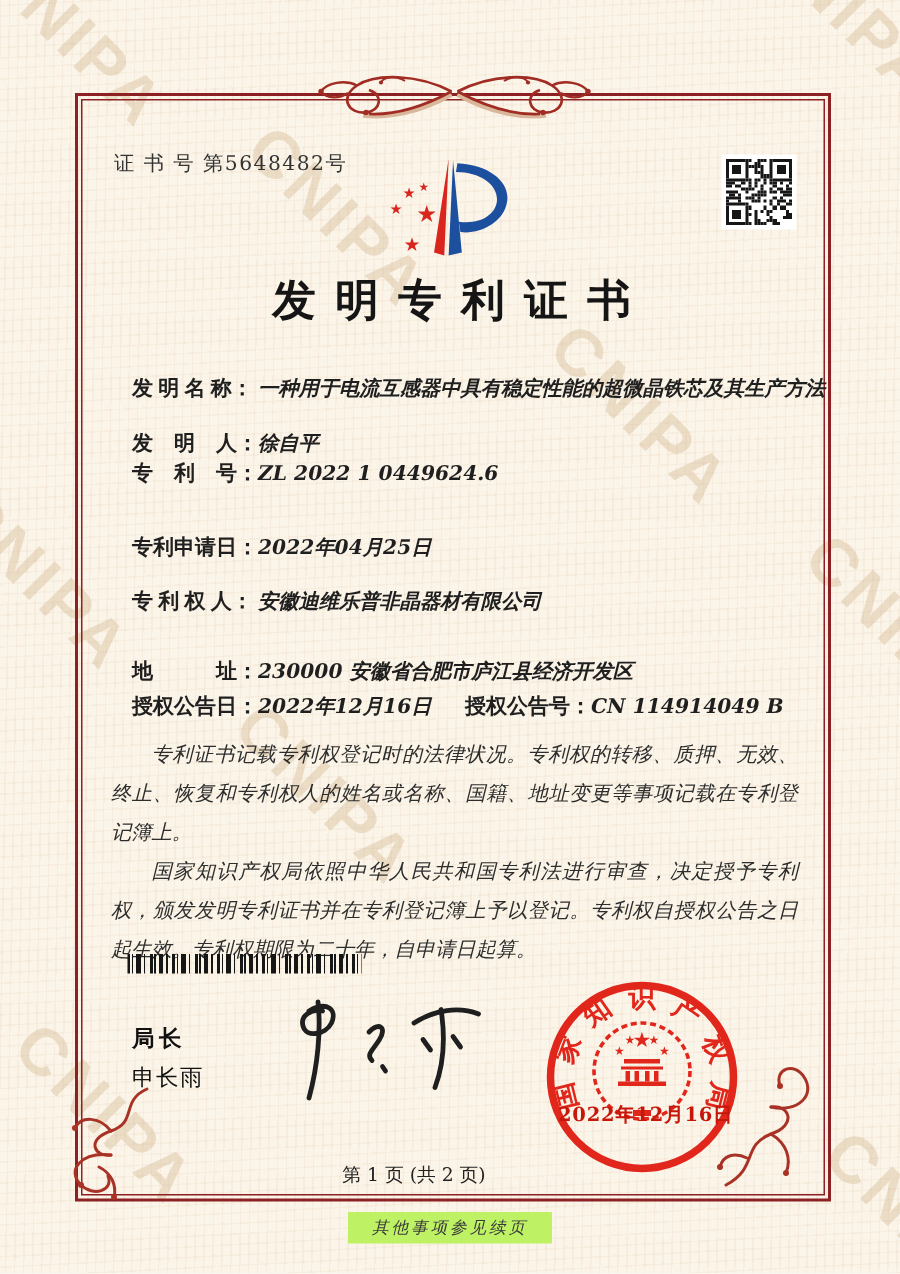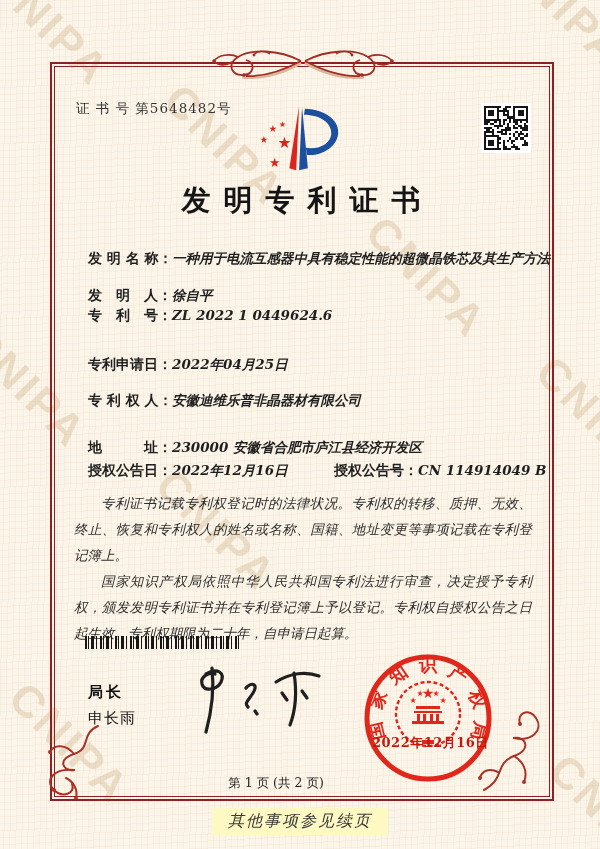--- a/index.html
+++ b/index.html
@@ -19,41 +19,41 @@
   .cert-no{left:76px;top:100px;font-size:13.5px;letter-spacing:1px;color:#333;}
   .logo{left:253px;top:102px;width:100px;height:78px;}
   .qr{left:481px;top:103px;width:50px;height:50px;background:#fff;padding:3px;box-sizing:border-box;}
   .qr-grid{display:grid;width:44px;height:44px;grid-template-rows:repeat(21,1fr);
            grid-template-columns:repeat(21,1fr);}
   .qr-grid i{background:#161616;}
   .title{left:50px;width:502px;top:181px;text-align:center;font-size:29px;font-weight:bold;
          letter-spacing:13px;text-indent:13px;color:#151515;}
   .fields{left:88px;top:250px;width:452px;}
   .frow{position:absolute;left:0;white-space:nowrap;font-size:14px;font-weight:600;color:#1f1f1f;}
-  .frow .lbl{display:inline-block;width:84px;}
+  .frow .lbl{display:inline-block;width:84px;font-family:Liberation Serif, serif;}
   .frow .val{font-size:13.5px;font-style:italic;}
   .r1{top:0;} .r2{top:37px;} .r3{top:57px;} .r4{top:106px;} .r5{top:142px;} .r6{top:170px;margin-top:19px;} .r7{top:212px;text-align:right;}
   .pair2{position:absolute;left:222px;top:0;white-space:nowrap;}
-  .pair2 .lbl{width:84px;margin-left:24px;}
+  .pair2 .lbl{width:84px;}
   .legal{left:74px;top:490px;width:458px;font-size:13.5px;line-height:1.93;font-style:italic;
          color:#2d2d2d;text-align:justify;}
   .legal p{margin:0;text-indent:2em;}
   .barcode{left:85px;top:636px;width:156px;height:13px;
     background:repeating-linear-gradient(90deg,#161616 0 2px,transparent 2px 3px,
       #161616 3px 4px,transparent 4px 6px,#161616 6px 9px,transparent 9px 11px,
       #161616 11px 12px,transparent 12px 15px);}
   .issuer-title{left:88px;top:683px;font-size:15px;font-weight:bold;letter-spacing:3px;color:#111;}
   .issuer-name{left:88px;top:709px;font-size:15px;font-weight:normal;letter-spacing:1px;color:#111;}
   .signature{left:178px;top:662px;width:150px;height:78px;}
   .seal{left:360px;top:650px;width:136px;height:136px;z-index:2;}
   .seal-date{left:372px;top:734px;width:130px;font-size:13px;font-weight:bold;color:#c6170b;
              letter-spacing:.5px;z-index:3;}
   .page-number{left:50px;width:452px;top:775px;text-align:center;font-size:12.5px;color:#222;}
-  .footer-note{left:50%;transform:translateX(-50%);top:808px;background:#fef9c3;
-               padding:3px 16px;font-size:16px;font-style:italic;letter-spacing:2px;color:#3a3a3a;}
+  .footer-note{left:50%;transform:translateX(-50%);top:808px;background:#bef264;
+               padding:3px 16px;font-size:11px;font-style:italic;letter-spacing:2px;color:#3a3a3a;}
   .orn-top{left:208px;top:45px;width:190px;height:38px;z-index:2;}
   .orn-bl{left:36px;top:722px;width:70px;height:85px;z-index:2;}
   .orn-br{left:474px;top:698px;width:78px;height:96px;z-index:2;}
 </style>
 </head>
 <body>
 
 <div class="page">
 
   <div class="wm" style="left:-25px;top:0px;">CNIPA</div>

